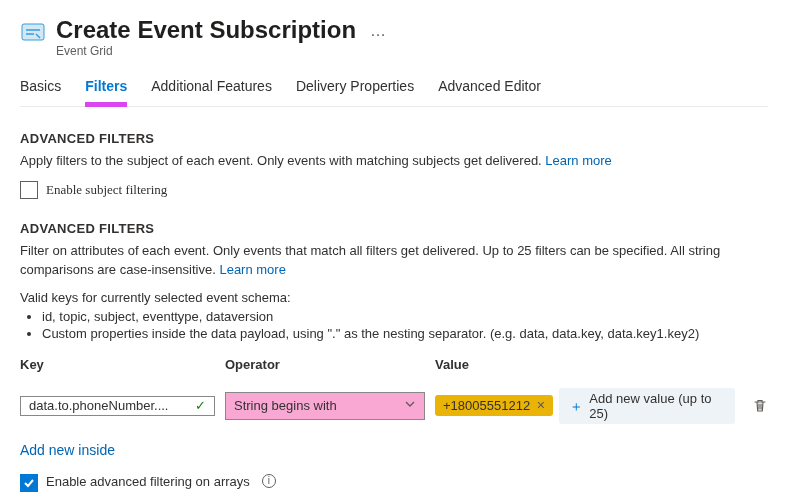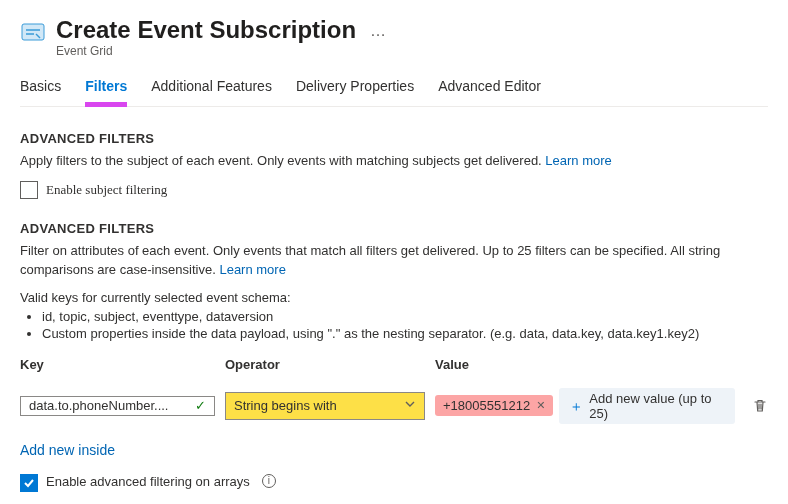--- a/index.html
+++ b/index.html
@@ -27,24 +27,24 @@
   .checkbox { width: 18px; height: 18px; border: 1px solid #605e5c; display:inline-flex; align-items:center; justify-content:center; cursor:pointer; background:#fff;}
   .checkbox.checked { background:#0078d4; border-color:#0078d4; color:#fff; }
   .checkbox svg { width:12px; height:12px; }
   ul.keys { margin: 4px 0 16px 22px; padding:0; }
   ul.keys li { margin: 2px 0; font-size:13px;}
   .filter-table { width:100%; }
   .ft-head { display:grid; grid-template-columns: 195px 200px 300px 30px; gap:10px; font-weight:600; font-size:13px; margin-bottom:16px; color:#323130;}
   .ft-row { display:grid; grid-template-columns: 195px 200px 300px 30px; gap:10px; align-items:center; margin-bottom:14px;}
   .input-box { height:20px; border:1px solid #8a8886; padding:0 8px; display:flex; align-items:center; justify-content:space-between; font-size:13px; background:#fff; cursor:text;}
   .input-box .check { color:#107c10; font-size:13px;}
-  .select-box { height:28px; border:1px solid #8a8886; padding:0 8px; display:flex; align-items:center; justify-content:space-between; font-size:13px; background:#fde047; cursor:pointer;}
+  .select-box { height:28px; border:1px solid #8a8886; padding:0 8px; display:flex; align-items:center; justify-content:space-between; font-size:13px; background:#f9a8d4; cursor:pointer;}
   .chev { color:#605e5c; }
   .value-cell { display:flex; align-items:center; gap:6px; }
-  .chip { display:inline-flex; align-items:center; gap:6px; background:#fca5a5; border-radius:3px; padding:3px 8px; font-size:13px; color:#323130;}
+  .chip { display:inline-flex; align-items:center; gap:6px; background:#eab308; border-radius:3px; padding:3px 8px; font-size:13px; color:#323130;}
   .chip .x { color:#605e5c; cursor:pointer; font-size:11px;}
   .add-value { display:inline-flex; align-items:center; gap:6px; background:#eef3f8; border-radius:3px; padding:3px 10px; font-size:13px; color:#323130; cursor:pointer;}
   .add-value .plus { color:#0078d4; font-size:14px; line-height:1; }
   .trash { color:#605e5c; cursor:pointer; display:flex; justify-content:center;}
   .add-filter { color:#0065b3; cursor:pointer; font-size:14px; margin:4px 0 16px; display:inline-block;}
   .info-icon { width:14px; height:14px; border:1px solid #605e5c; border-radius:50%; display:inline-flex; align-items:center; justify-content:center; font-size:10px; color:#605e5c; margin-left:4px; cursor:pointer;}
   .arrays-row { display:flex; align-items:flex-start; gap:8px; }
 </style>
 </head>
 <body>

